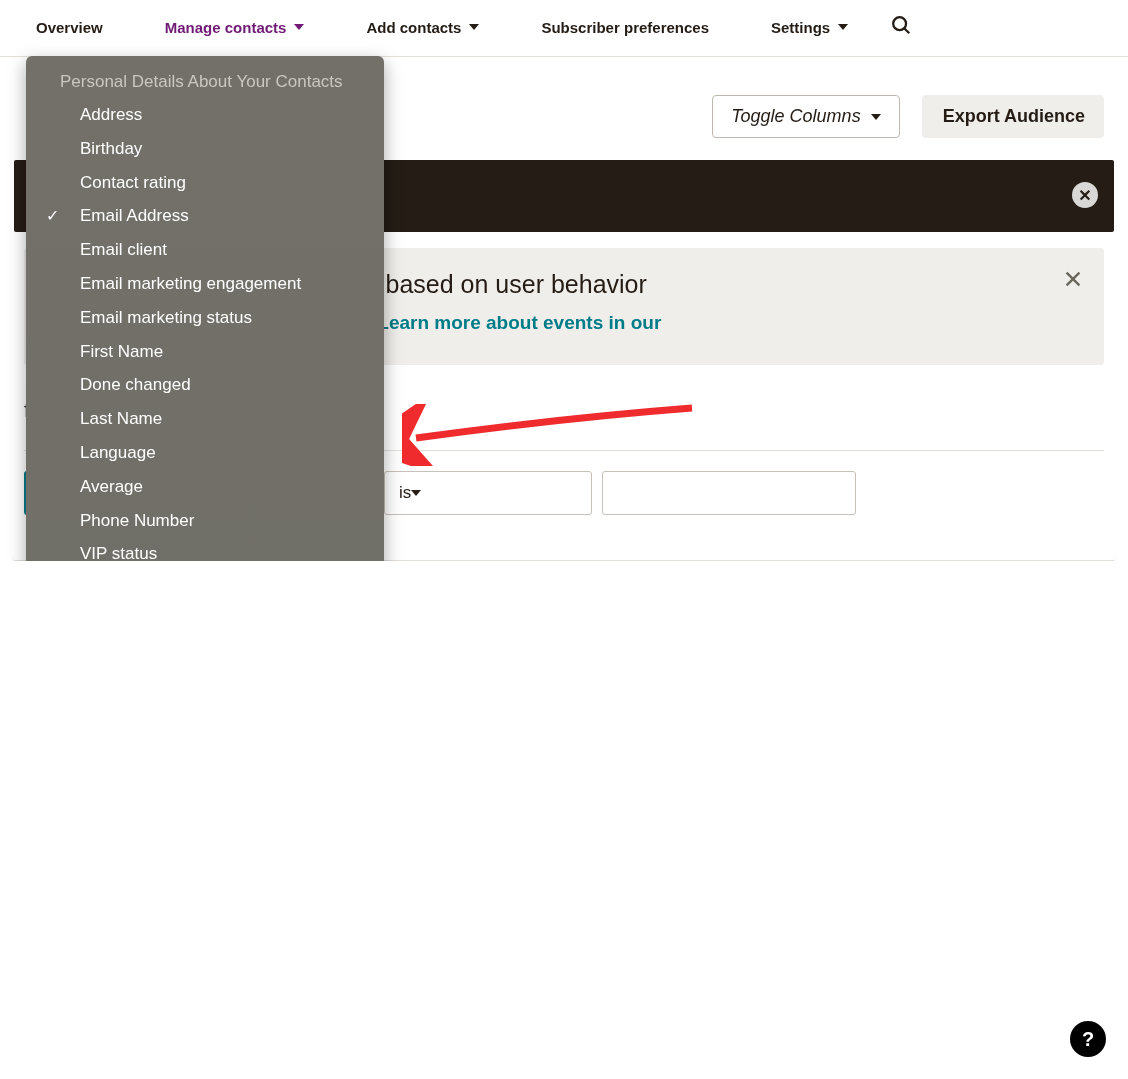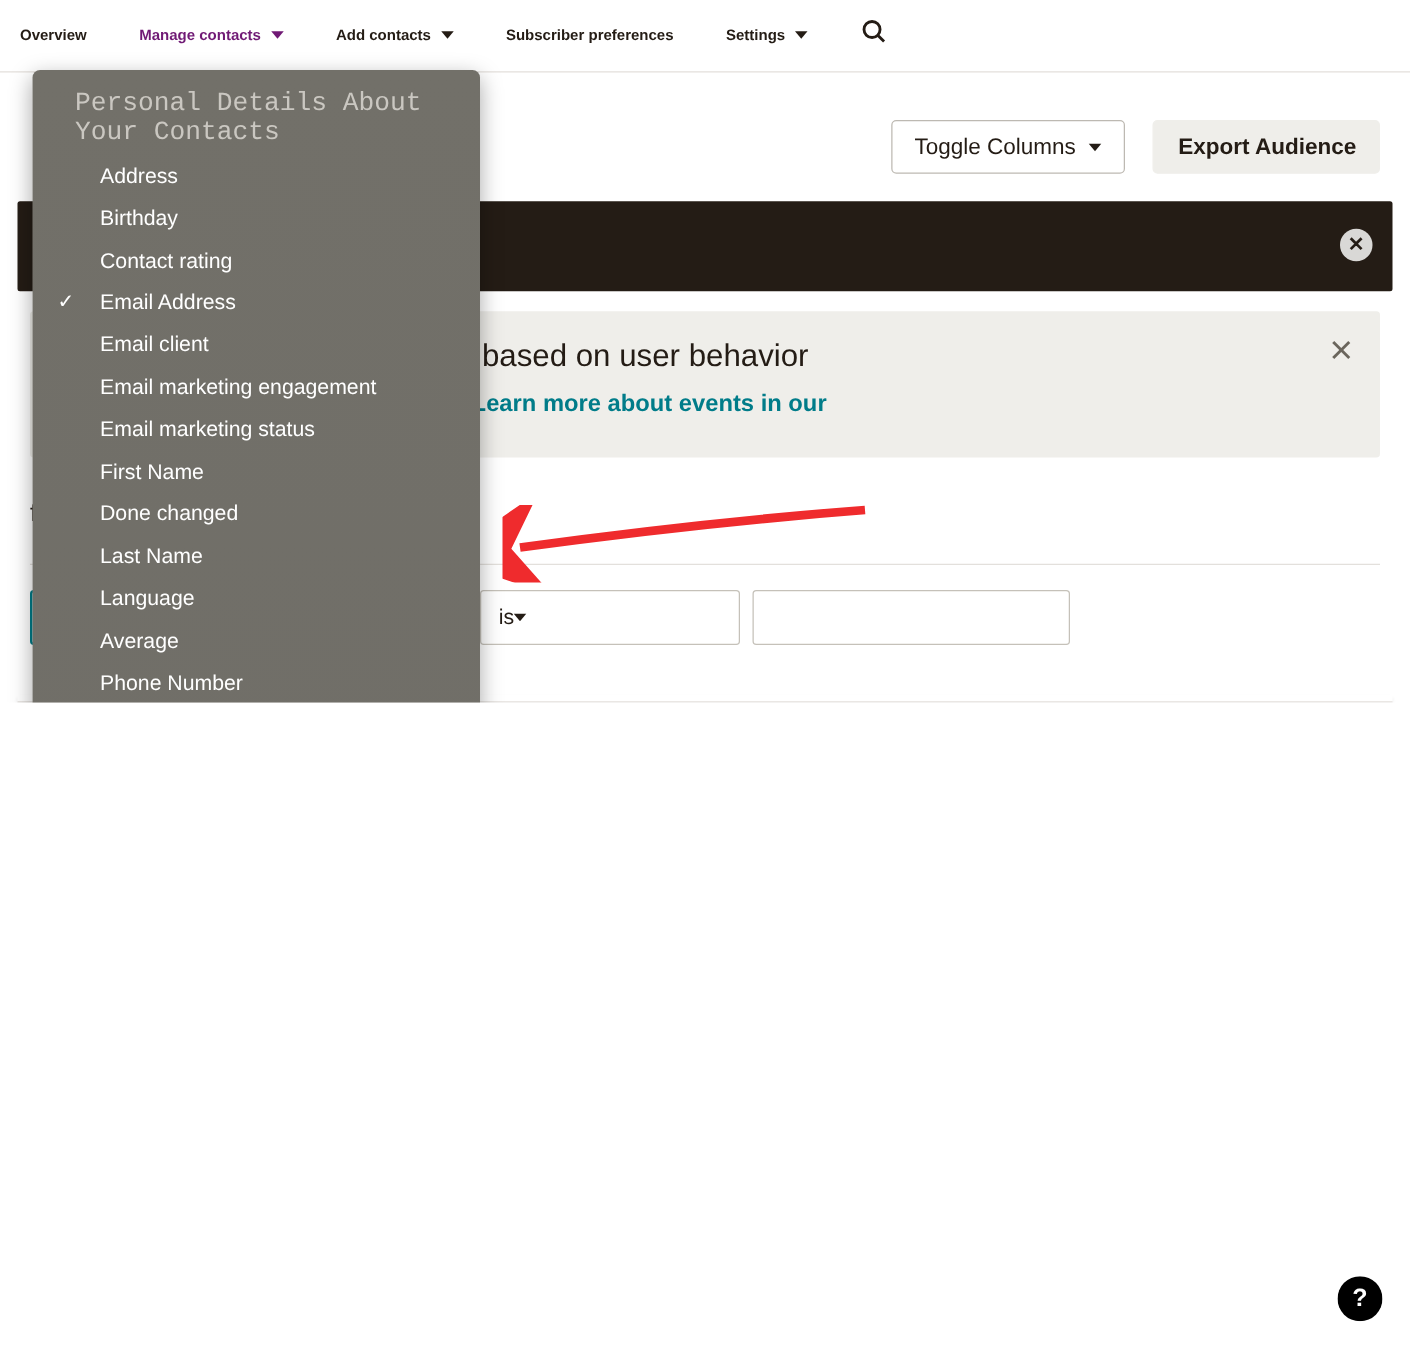--- a/index.html
+++ b/index.html
@@ -13,27 +13,28 @@
 
   
   .topnav {
     display: flex;
     align-items: center;
     gap: 42px;
     padding: 14px 16px 16px 16px;
     border-bottom: 1px solid #e3e0dc;
   }
   .topnav .nav-item {
-    font-size: 12px;
+    font-size: 15px;
     font-weight: 600;
     color: #241c15;
     display: flex;
     align-items: center;
     gap: 8px;
     cursor: pointer;
+    margin-left: 20px;
   }
   .topnav .nav-item.active { color: #701a75; }
   .chevron-down {
     width: 0; height: 0;
     border-left: 5px solid transparent;
     border-right: 5px solid transparent;
     border-top: 6px solid currentColor;
     display: inline-block;
   }
   .search-icon svg { width: 22px; height: 22px; }
@@ -52,20 +53,21 @@
     border-radius: 4px;
     cursor: pointer;
     display: inline-flex;
     align-items: center;
     gap: 10px;
   }
   .btn-outline {
     background: #fff;
     border: 1px solid #bdb9b2;
     color: #241c15;
+    font-style: italic;
   }
   .btn-gray {
     background: #efeeea;
     border: 1px solid #efeeea;
     color: #241c15;
     font-weight: 600;
     padding-left: 20px;
   }
 
   
@@ -189,24 +191,23 @@
     background: #6e6b68;
     background: linear-gradient(#727069, #6f6d67);
     border-radius: 6px;
     box-shadow: 0 6px 18px rgba(0,0,0,0.35);
     padding: 8px 0 10px 0;
     z-index: 100;
     color: #fff;
   }
   .dd-section-label {
     color: #cac7c1;
-    font-size: 21px;
+    font-size: 17px;
     font-weight: 500;
     padding: 8px 20px 6px 34px;
-    font-family: Liberation Mono, monospace;
   }
   .dd-item {
     font-size: 17px;
     font-weight: 500;
     padding: 5px 20px 5px 54px;
     position: relative;
     cursor: pointer;
     line-height: 1.4;
   }
   .dd-item.highlighted { background: #3185d9; }

